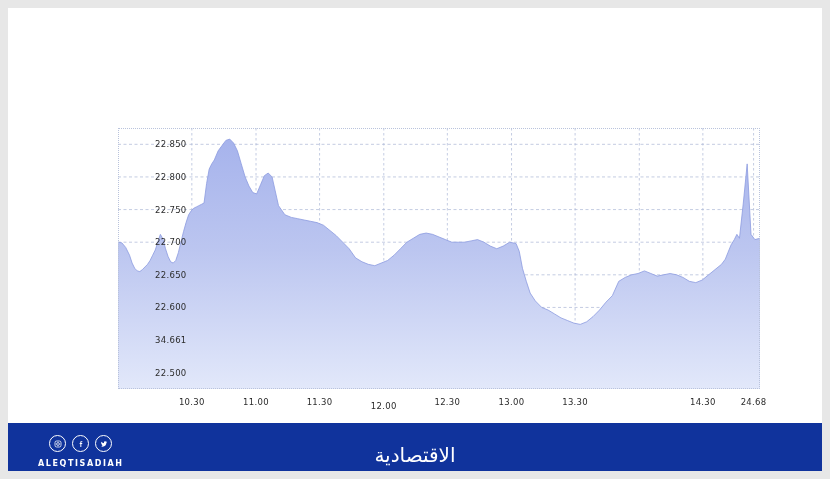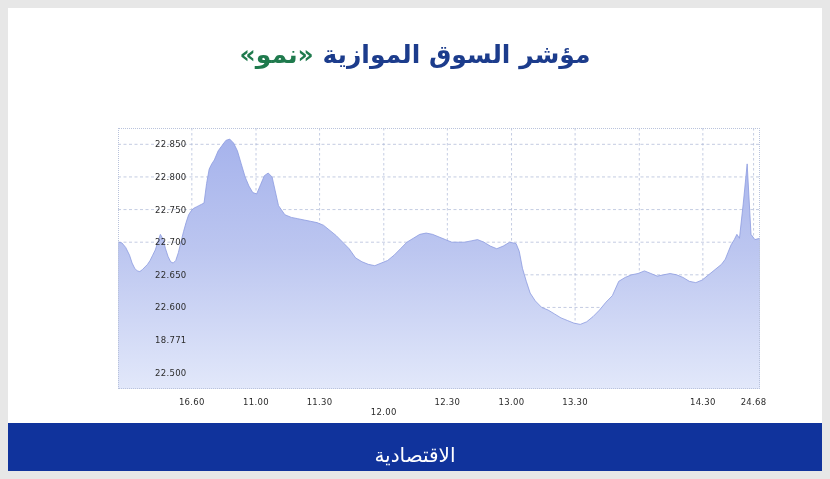--- a/index.html
+++ b/index.html
@@ -122,26 +122,20 @@
     direction:rtl;
     letter-spacing:0;
     line-height:1;
   }
 </style>
 </head>
 <body>
 
 <div class="page">
 
-  <div class="title-wrap">
-    <div class="title">
-      <span>مؤشر السوق الموازية</span>
-      <span class="accent">«نمو»</span>
-    </div>
-  </div>
 
   <div class="chart-area">
     <div class="plot">
       <svg class="chart-svg" id="chart-svg" width="642" height="261" viewBox="0 0 642 261" preserveAspectRatio="none">
         <defs>
           <linearGradient id="areaGrad" x1="0" y1="0" x2="0" y2="1">
             <stop offset="0%" stop-color="#a6b3ec"></stop>
             <stop offset="45%" stop-color="#bcc6f0"></stop>
             <stop offset="100%" stop-color="#e2e8fa"></stop>
           </linearGradient>
@@ -165,46 +159,67 @@
             <line y1="0" y2="261" x1="521.3040000000001" x2="521.3040000000001" stroke="#aab6d6" stroke-width="0.7" stroke-dasharray="2.5,2.5"></line>
             <line y1="0" y2="261" x1="584.862" x2="584.862" stroke="#aab6d6" stroke-width="0.7" stroke-dasharray="2.5,2.5"></line>
             <line y1="0" y2="261" x1="635.58" x2="635.58" stroke="#aab6d6" stroke-width="0.7" stroke-dasharray="2.5,2.5"></line>
           </g>
         <path id="area-path" fill="url(#areaGrad)" stroke="none" d="M0.00 114.19 L3.85 114.84 L7.70 119.41 L11.56 127.24 L14.12 135.07 L16.69 140.29 L19.26 142.90 L21.83 143.55 L24.40 141.59 L26.96 138.98 L29.53 136.37 L32.10 132.46 L34.67 127.24 L37.24 122.02 L39.80 114.19 L42.37 106.36 L44.94 110.93 L47.51 120.71 L50.08 128.54 L52.64 133.76 L55.21 135.07 L57.78 132.46 L60.35 124.63 L62.92 114.19 L65.48 103.75 L68.05 94.61 L70.62 86.78 L73.19 82.87 L75.76 80.26 L78.32 78.95 L80.89 77.65 L83.46 76.34 L86.03 75.04 L88.60 55.46 L91.16 41.11 L93.73 35.89 L96.30 31.97 L100.15 22.84 L104.00 17.62 L107.86 12.40 L111.71 11.09 L115.56 15.01 L119.41 22.84 L123.26 35.89 L127.12 48.94 L130.97 58.07 L134.82 64.60 L138.67 65.90 L142.52 56.77 L146.38 47.63 L150.23 45.02 L154.08 48.94 L160.50 77.65 L166.92 86.78 L173.34 89.39 L179.76 90.70 L186.18 92.00 L192.60 93.31 L199.02 94.61 L205.44 97.22 L211.86 102.44 L218.28 107.66 L224.70 114.19 L231.12 120.71 L237.54 129.85 L243.96 133.76 L250.38 136.37 L256.80 137.68 L263.22 135.07 L269.64 132.46 L276.06 127.24 L282.48 120.71 L288.90 114.19 L295.32 110.27 L301.74 106.36 L308.16 105.05 L314.58 106.36 L321.00 108.97 L327.42 111.58 L333.84 114.19 L340.26 114.19 L346.68 114.19 L353.10 112.88 L359.52 111.58 L365.94 114.19 L372.36 118.10 L378.78 120.71 L385.20 118.10 L391.62 114.19 L398.04 115.49 L401.25 123.32 L404.46 140.29 L408.31 153.34 L412.16 165.08 L417.30 172.91 L423.72 179.44 L430.14 182.05 L436.56 185.96 L442.98 189.88 L449.40 192.49 L455.82 195.10 L462.24 196.40 L468.66 193.79 L475.08 188.57 L481.50 182.05 L487.92 174.22 L494.34 167.69 L500.76 153.34 L507.18 149.42 L513.60 146.81 L520.02 145.51 L526.44 142.90 L532.86 145.51 L539.28 148.12 L545.70 146.81 L552.12 145.51 L558.54 146.81 L564.96 149.42 L571.38 153.34 L577.80 154.64 L584.22 152.03 L590.64 146.81 L597.06 141.59 L603.48 136.37 L607.33 131.15 L609.90 124.63 L613.11 116.80 L616.32 111.58 L618.89 106.36 L621.46 110.27 L625.31 75.04 L629.16 35.89 L633.01 106.36 L636.86 111.58 L642.00 110.27 L642 261 L0 261 Z"></path>
         <path id="line-path" fill="none" stroke="#8b9ae0" stroke-width="0.8" d="M0.00 114.19 L3.85 114.84 L7.70 119.41 L11.56 127.24 L14.12 135.07 L16.69 140.29 L19.26 142.90 L21.83 143.55 L24.40 141.59 L26.96 138.98 L29.53 136.37 L32.10 132.46 L34.67 127.24 L37.24 122.02 L39.80 114.19 L42.37 106.36 L44.94 110.93 L47.51 120.71 L50.08 128.54 L52.64 133.76 L55.21 135.07 L57.78 132.46 L60.35 124.63 L62.92 114.19 L65.48 103.75 L68.05 94.61 L70.62 86.78 L73.19 82.87 L75.76 80.26 L78.32 78.95 L80.89 77.65 L83.46 76.34 L86.03 75.04 L88.60 55.46 L91.16 41.11 L93.73 35.89 L96.30 31.97 L100.15 22.84 L104.00 17.62 L107.86 12.40 L111.71 11.09 L115.56 15.01 L119.41 22.84 L123.26 35.89 L127.12 48.94 L130.97 58.07 L134.82 64.60 L138.67 65.90 L142.52 56.77 L146.38 47.63 L150.23 45.02 L154.08 48.94 L160.50 77.65 L166.92 86.78 L173.34 89.39 L179.76 90.70 L186.18 92.00 L192.60 93.31 L199.02 94.61 L205.44 97.22 L211.86 102.44 L218.28 107.66 L224.70 114.19 L231.12 120.71 L237.54 129.85 L243.96 133.76 L250.38 136.37 L256.80 137.68 L263.22 135.07 L269.64 132.46 L276.06 127.24 L282.48 120.71 L288.90 114.19 L295.32 110.27 L301.74 106.36 L308.16 105.05 L314.58 106.36 L321.00 108.97 L327.42 111.58 L333.84 114.19 L340.26 114.19 L346.68 114.19 L353.10 112.88 L359.52 111.58 L365.94 114.19 L372.36 118.10 L378.78 120.71 L385.20 118.10 L391.62 114.19 L398.04 115.49 L401.25 123.32 L404.46 140.29 L408.31 153.34 L412.16 165.08 L417.30 172.91 L423.72 179.44 L430.14 182.05 L436.56 185.96 L442.98 189.88 L449.40 192.49 L455.82 195.10 L462.24 196.40 L468.66 193.79 L475.08 188.57 L481.50 182.05 L487.92 174.22 L494.34 167.69 L500.76 153.34 L507.18 149.42 L513.60 146.81 L520.02 145.51 L526.44 142.90 L532.86 145.51 L539.28 148.12 L545.70 146.81 L552.12 145.51 L558.54 146.81 L564.96 149.42 L571.38 153.34 L577.80 154.64 L584.22 152.03 L590.64 146.81 L597.06 141.59 L603.48 136.37 L607.33 131.15 L609.90 124.63 L613.11 116.80 L616.32 111.58 L618.89 106.36 L621.46 110.27 L625.31 75.04 L629.16 35.89 L633.01 106.36 L636.86 111.58 L642.00 110.27 "></path>
       </svg>
       <div class="plot-border"></div>
       <div class="ylabels" id="ylabels">
           <div class="ylabel" style="top: 244.688px;">22.500</div>
-          <div class="ylabel" style="top: 212.062px;">18.771</div>
+          <div class="ylabel" style="top: 212.062px;">34.661</div>
           <div class="ylabel" style="top: 179.437px;">22.600</div>
           <div class="ylabel" style="top: 146.812px;">22.650</div>
           <div class="ylabel" style="top: 114.188px;">22.700</div>
           <div class="ylabel" style="top: 81.5625px;">22.750</div>
           <div class="ylabel" style="top: 48.9375px;">22.800</div>
           <div class="ylabel" style="top: 16.3125px;">22.850</div>
         </div>
     </div>
     <div class="xlabels" id="xlabels">
-        <div class="xlabel" style="left: 73.83px; top: 4px;">16.60</div>
+        <div class="xlabel" style="left: 73.83px; top: 4px;">10.30</div>
         <div class="xlabel" style="left: 138.03px; top: 4px;">11.00</div>
         <div class="xlabel" style="left: 201.588px; top: 4px;">11.30</div>
-        <div class="xlabel" style="left: 265.788px; top: 14px;">12.00</div>
+        <div class="xlabel" style="left: 265.788px; top: 8px;">12.00</div>
         <div class="xlabel" style="left: 329.346px; top: 4px;">12.30</div>
         <div class="xlabel" style="left: 393.546px; top: 4px;">13.00</div>
         <div class="xlabel" style="left: 457.104px; top: 4px;">13.30</div>
         <div class="xlabel" style="left: 521.304px; top: 4px; margin-top: 48px;">14.00</div>
         <div class="xlabel" style="left: 584.862px; top: 4px; text-align: center;">14.30</div>
         <div class="xlabel" style="left: 635.58px; top: 4px;">24.68</div>
       </div>
   </div>
 
   <div class="footer">
     <div class="footer-inner">
 
+      <div class="f-left">
+        <div class="social-row">
+          <span class="soc">
+            <svg width="8" height="8" viewBox="0 0 24 24" fill="none" stroke="#fff" stroke-width="2.4">
+              <rect x="3" y="3" width="18" height="18" rx="5"></rect>
+              <circle cx="12" cy="12" r="4.2"></circle>
+            </svg>
+          </span>
+          <span class="soc">
+            <svg width="8" height="8" viewBox="0 0 24 24" fill="#fff">
+              <path d="M15 4h-2.5C10.6 4 10 5.4 10 7v2H8v3h2v9h3v-9h2.4l.6-3H13V7c0-.6.2-1 1-1h2V4z"></path>
+            </svg>
+          </span>
+          <span class="soc">
+            <svg width="8" height="8" viewBox="0 0 24 24" fill="#fff">
+              <path d="M22 5.9c-.7.3-1.5.5-2.3.6.8-.5 1.4-1.3 1.7-2.2-.8.5-1.6.8-2.5 1A3.9 3.9 0 0 0 12 8.8c0 .3 0 .6.1.9A11 11 0 0 1 4 5.3a3.9 3.9 0 0 0 1.2 5.2c-.6 0-1.2-.2-1.7-.5 0 1.9 1.3 3.5 3.1 3.8-.6.2-1.2.2-1.8.1.5 1.6 2 2.7 3.7 2.7A7.9 7.9 0 0 1 2 18.3a11 11 0 0 0 6 1.8c7.2 0 11.1-6 11.1-11.1v-.5c.8-.6 1.4-1.3 1.9-2.1z"></path>
+            </svg>
+          </span>
+        </div>
+        <div class="f-caption">ALEQTISADIAH</div>
+      </div>
 
       <div class="f-center">
         <div class="brand">الاقتصادية</div>
       </div>
 
 
     </div>
   </div>
 
 </div>

